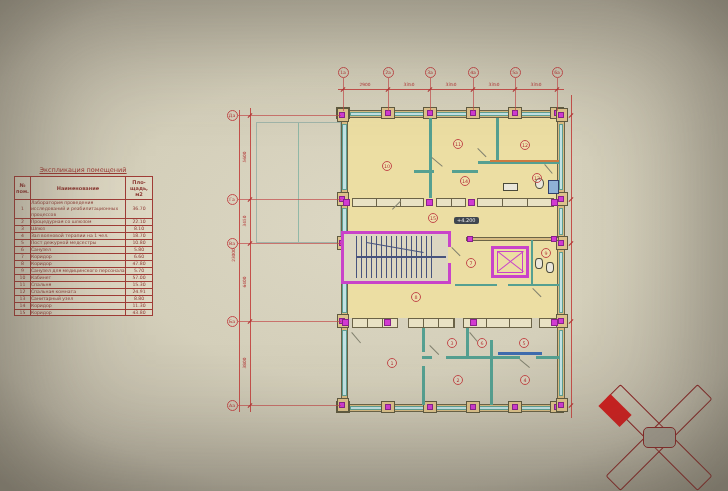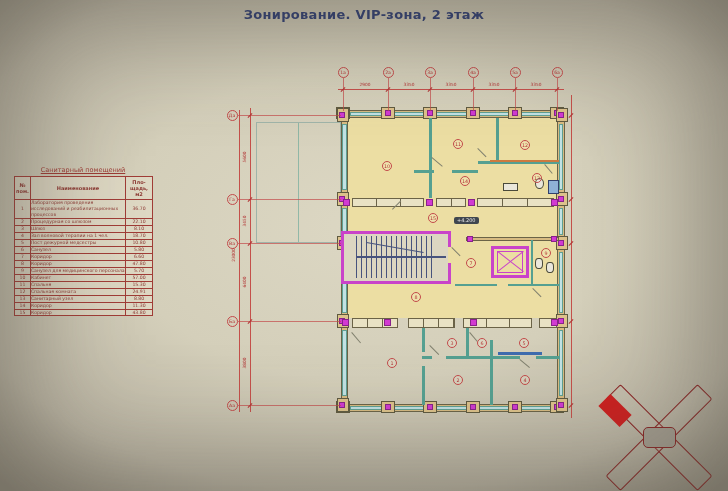--- a/index.html
+++ b/index.html
@@ -47,23 +47,22 @@
   .badge{background:#3f464f;color:#e9e9e9;font-size:5px;border-radius:2px;padding:1px 3px;line-height:1;}
   
   .kp-bar{border:1.5px solid #8a2525;border-radius:2px;background:rgba(210,205,190,0.12);}
   .kp-core{background:#a59f92;border:1.5px solid #8a2525;border-radius:5px;}
   .kp-red{background:#cc1f1f;}
 </style>
 </head>
 <body>
 
 <div id="stage">
-  <div class="abs title">Зонирование. VIP-зона, 2 этаж</div>
-
-  <div class="abs expl-caption">Санитарный помещений</div>
+
+  <div class="abs expl-caption">Экспликация помещений</div>
   <table class="expl">
     <thead>
       <tr>
         <th>№ пом.</th>
         <th>Наименование</th>
         <th>Пло-щадь, м2</th>
       </tr>
     </thead>
     <tbody id="expl-body">
         <tr>

